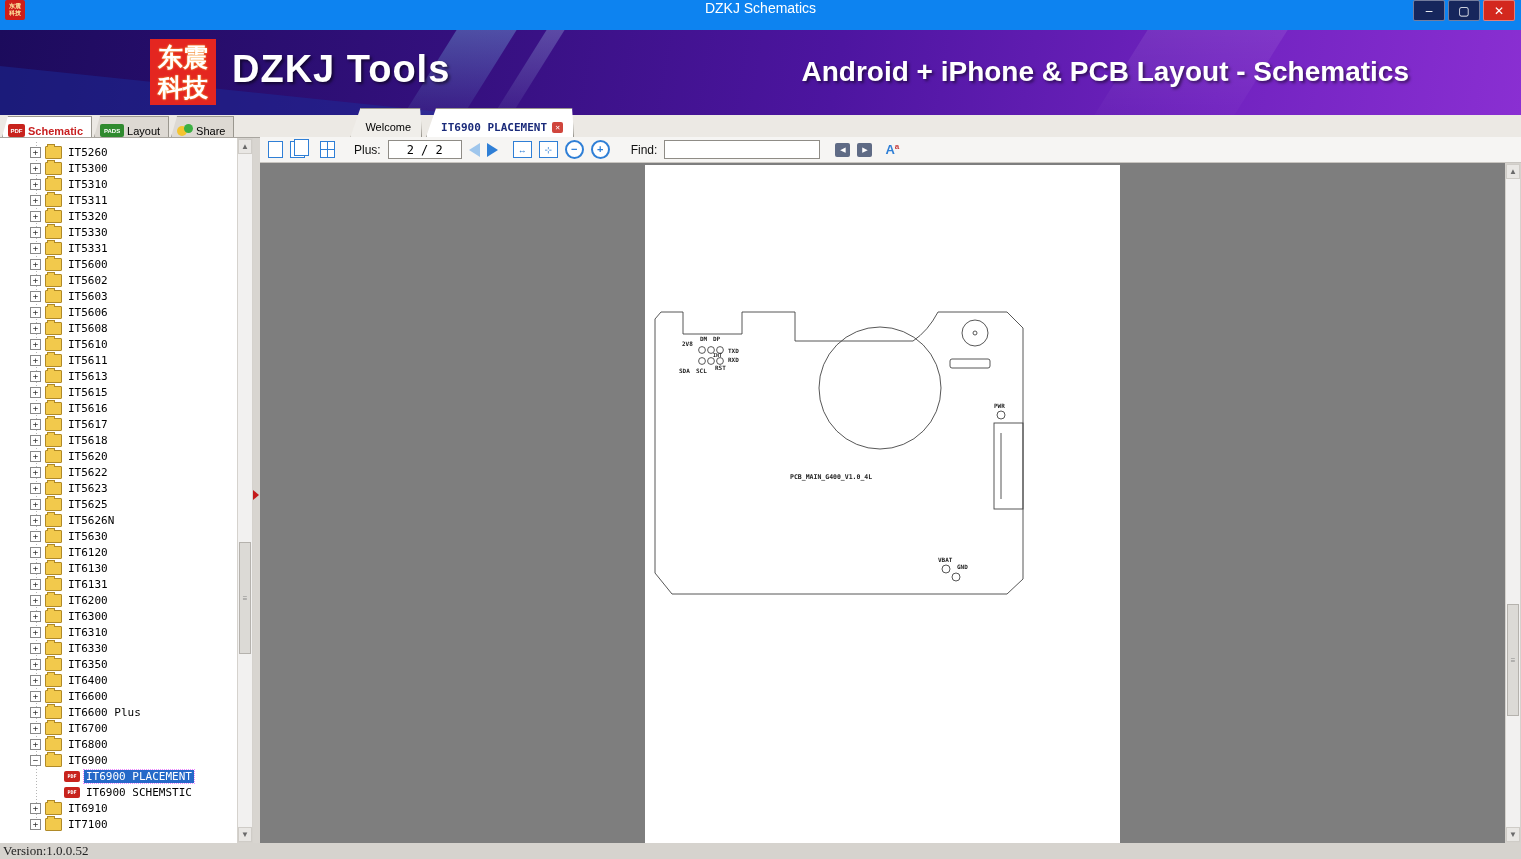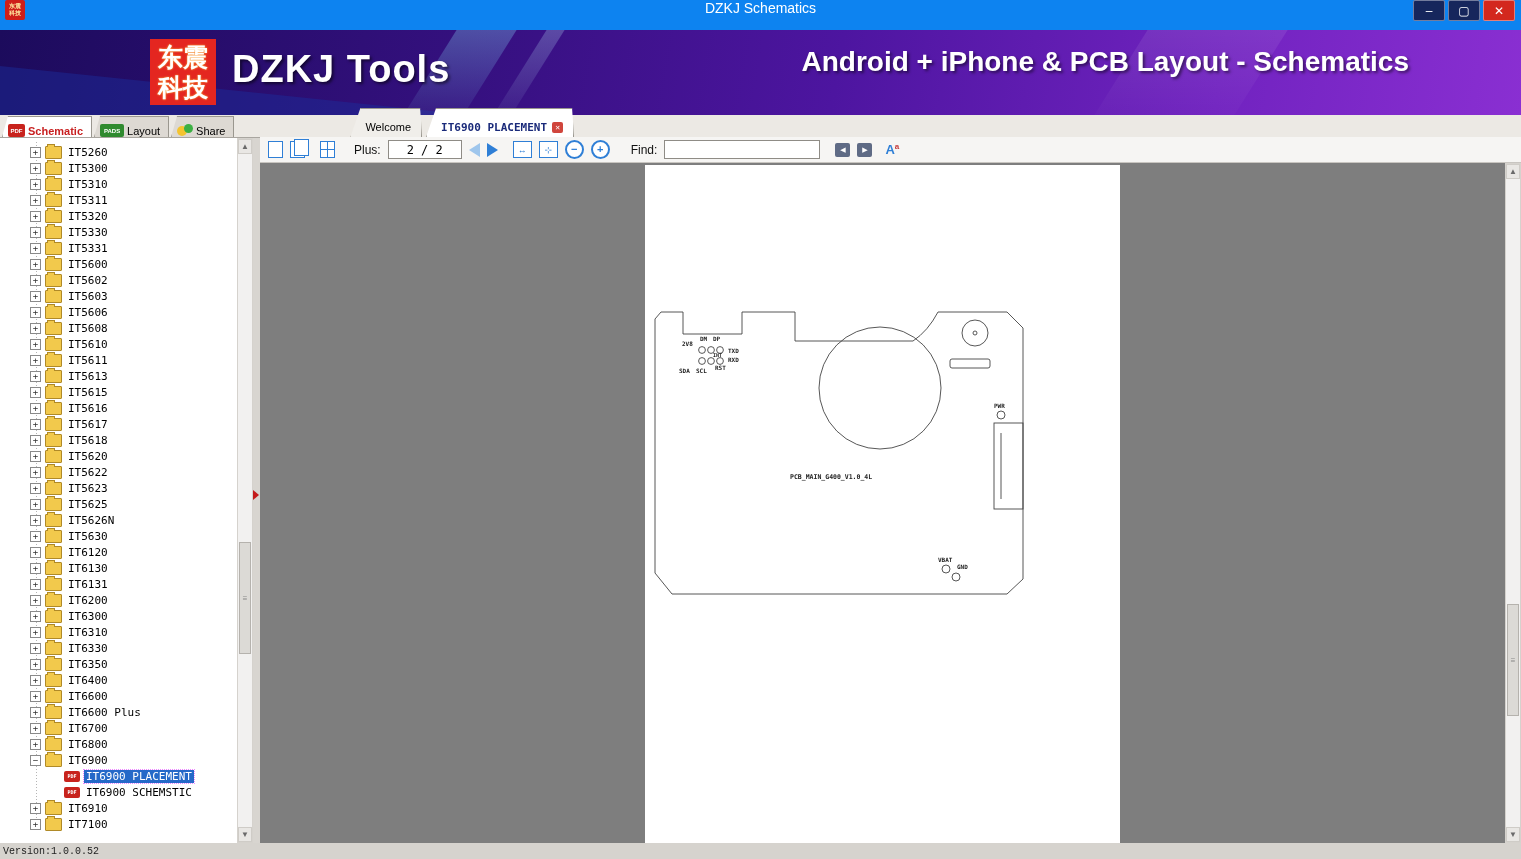--- a/index.html
+++ b/index.html
@@ -16,21 +16,21 @@
 
   
   #banner{position:absolute;top:30px;left:0;right:0;height:85px;background:linear-gradient(100deg,#1c0b5c 0%,#34107e 30%,#4d15a0 55%,#7123c0 80%,#8a2fd2 100%);overflow:hidden;}
   .streak{position:absolute;top:-20px;bottom:-20px;transform:skewX(-32deg);pointer-events:none;}
   .streak.s1{left:430px;width:60px;background:linear-gradient(to bottom,rgba(140,230,255,.35),rgba(140,230,255,0));}
   .streak.s2{left:520px;width:18px;background:linear-gradient(to bottom,rgba(190,240,255,.30),rgba(190,240,255,0));}
   .streak.s3{right:260px;width:140px;background:linear-gradient(to bottom,rgba(255,255,255,.10),rgba(255,255,255,0));}
   .tri{position:absolute;left:0;bottom:0;width:470px;height:70px;background:#1b2f9e;opacity:.45;clip-path:polygon(0 100%,0 30%,100% 100%);pointer-events:none;}
   #banner-logo{position:absolute;left:150px;top:9px;width:66px;height:66px;background:#e42620;display:flex;flex-direction:column;align-items:center;justify-content:center;font-weight:bold;font-size:25px;line-height:30px;color:#fff;text-shadow:0 0 2px #ffd24a;}
   #banner-title{position:absolute;left:232px;top:18px;font-size:38px;font-weight:700;color:#fff;letter-spacing:1px;text-shadow:2px 2px 3px rgba(0,0,0,.55);}
-  #banner-subtitle{position:absolute;right:112px;top:16px;font-size:28px;font-weight:600;color:#fff;text-shadow:2px 2px 3px rgba(0,0,0,.5);}
+  #banner-subtitle{position:absolute;right:112px;top:26px;font-size:28px;font-weight:600;color:#fff;text-shadow:2px 2px 3px rgba(0,0,0,.5);}
 
   
   #tabbar{position:absolute;top:115px;left:0;right:0;height:22px;background:#ece9e4;border-bottom:1px solid #a9a6a0;display:flex;align-items:flex-end;}
   .mtab{height:20px;display:flex;align-items:flex-end;gap:3px;padding:0 8px 0 5px;font-size:11px;border:1px solid #9a978f;border-bottom:none;margin-left:2px;background:#ddd9d3;clip-path:polygon(6px 0,100% 0,100% 100%,0 100%);cursor:default;}
   .mtab.active{background:#fff;color:#c81f1f;font-weight:bold;}
   .badge{display:inline-flex;align-items:center;justify-content:center;border-radius:2px;color:#fff;font-weight:bold;}
   .badge.pdf{width:17px;height:13px;background:#c8231d;font-size:6px;}
   .badge.pads{width:24px;height:13px;background:#2f8a2f;font-size:6px;}
   .share-ic{position:relative;width:16px;height:13px;}
   .share-ic i{position:absolute;border-radius:50%;}
@@ -79,21 +79,21 @@
   #find-input{width:148px;height:17px;border:1px solid #8f8c86;background:#fff;font-size:12px;padding:0 3px;font-family:"Liberation Sans",sans-serif;}
   .fnav{width:15px;height:14px;background:#5f6b85;border-radius:2px;color:#fff;font-size:7px;display:flex;align-items:center;justify-content:center;flex:none;}
   .fontsz{color:#2f7fd6;font-weight:bold;font-size:13px;}
   .fontsz sup{color:#c43a3a;font-size:8px;}
 
   
   #content{position:absolute;top:163px;left:260px;right:16px;bottom:16px;background:#7e7e7e;overflow:hidden;}
   #pdf-page{position:absolute;left:385px;top:2px;width:475px;height:824px;background:#fff;}
 
   
-  #statusbar{position:absolute;left:0;right:0;bottom:0;height:16px;display:flex;font-family:Liberation Mono, monospace;font-size:10px;}
+  #statusbar{position:absolute;left:0;right:0;bottom:0;height:16px;display:flex;font-family:Liberation Serif, serif;font-size:13px;}
   #status-left{flex:1;background:#d6d3ce;color:#222;display:flex;align-items:center;padding-left:3px;}
   #status-right{width:760px;background:#0d1340;color:#fff;display:flex;align-items:center;justify-content:flex-end;padding-right:8px;}
 </style>
 </head>
 <body>
 
 <div id="titlebar">
   <div id="app-icon">
     <span>东震</span>
     <span>科技</span>

